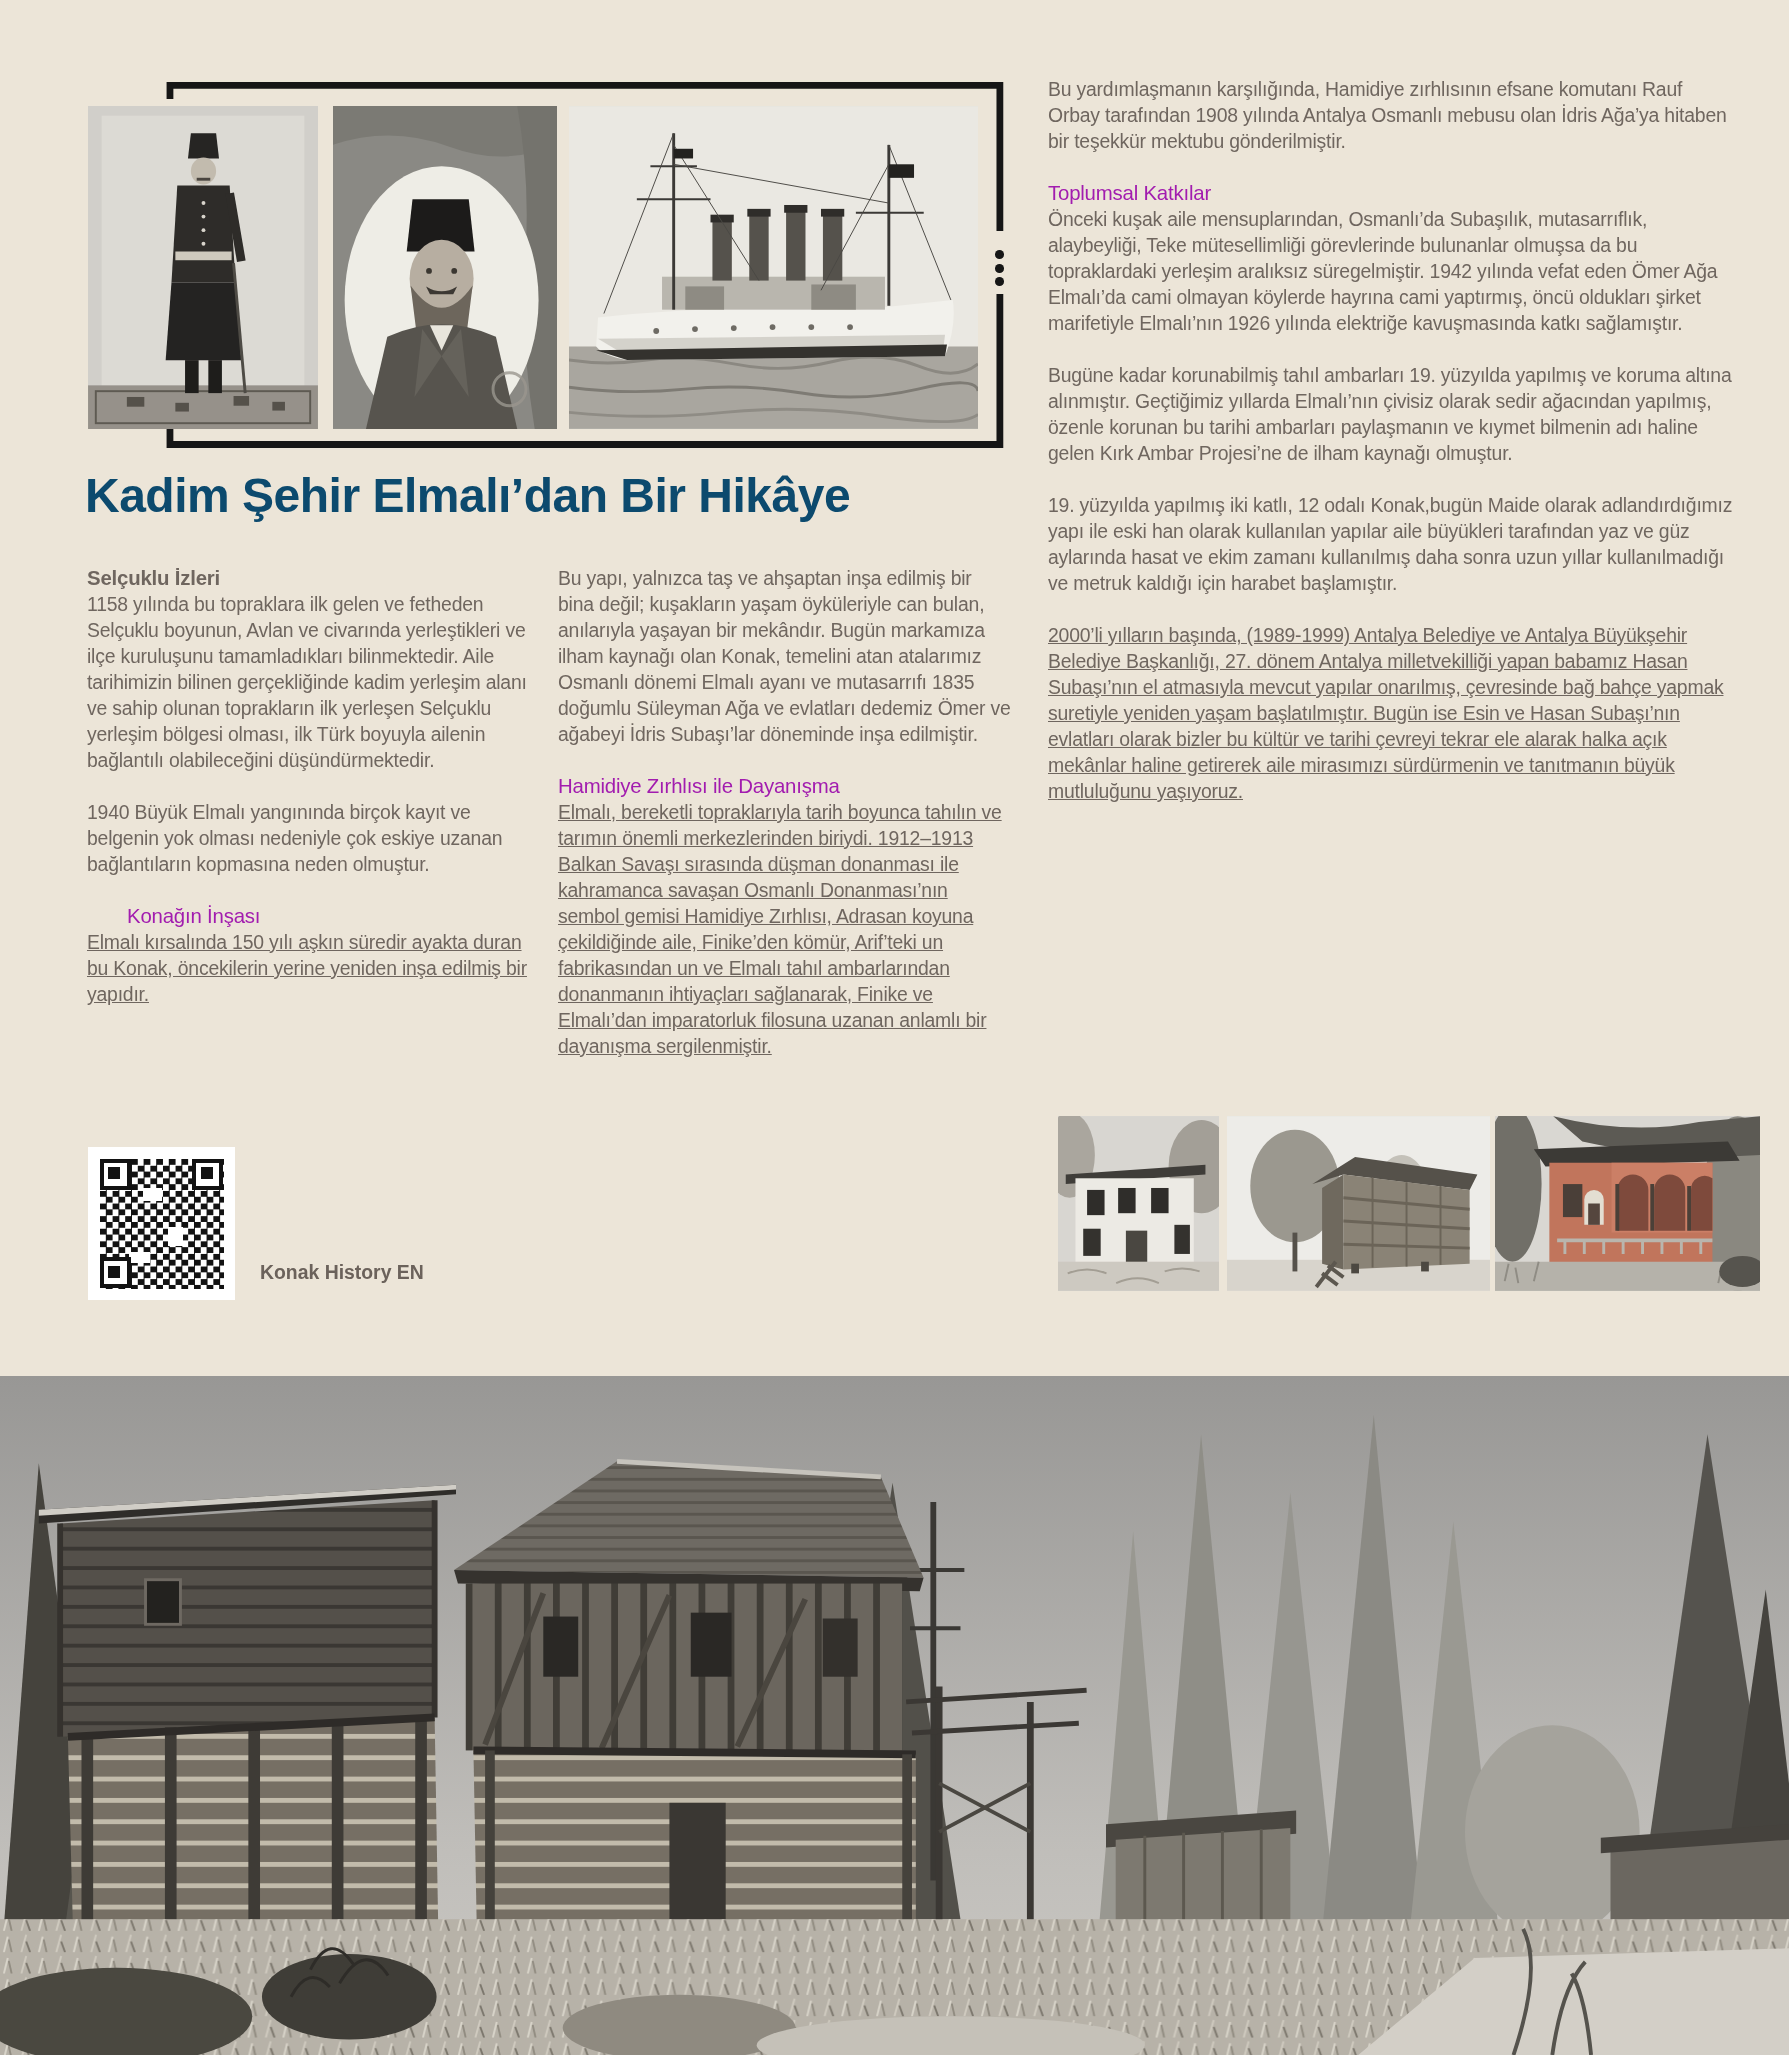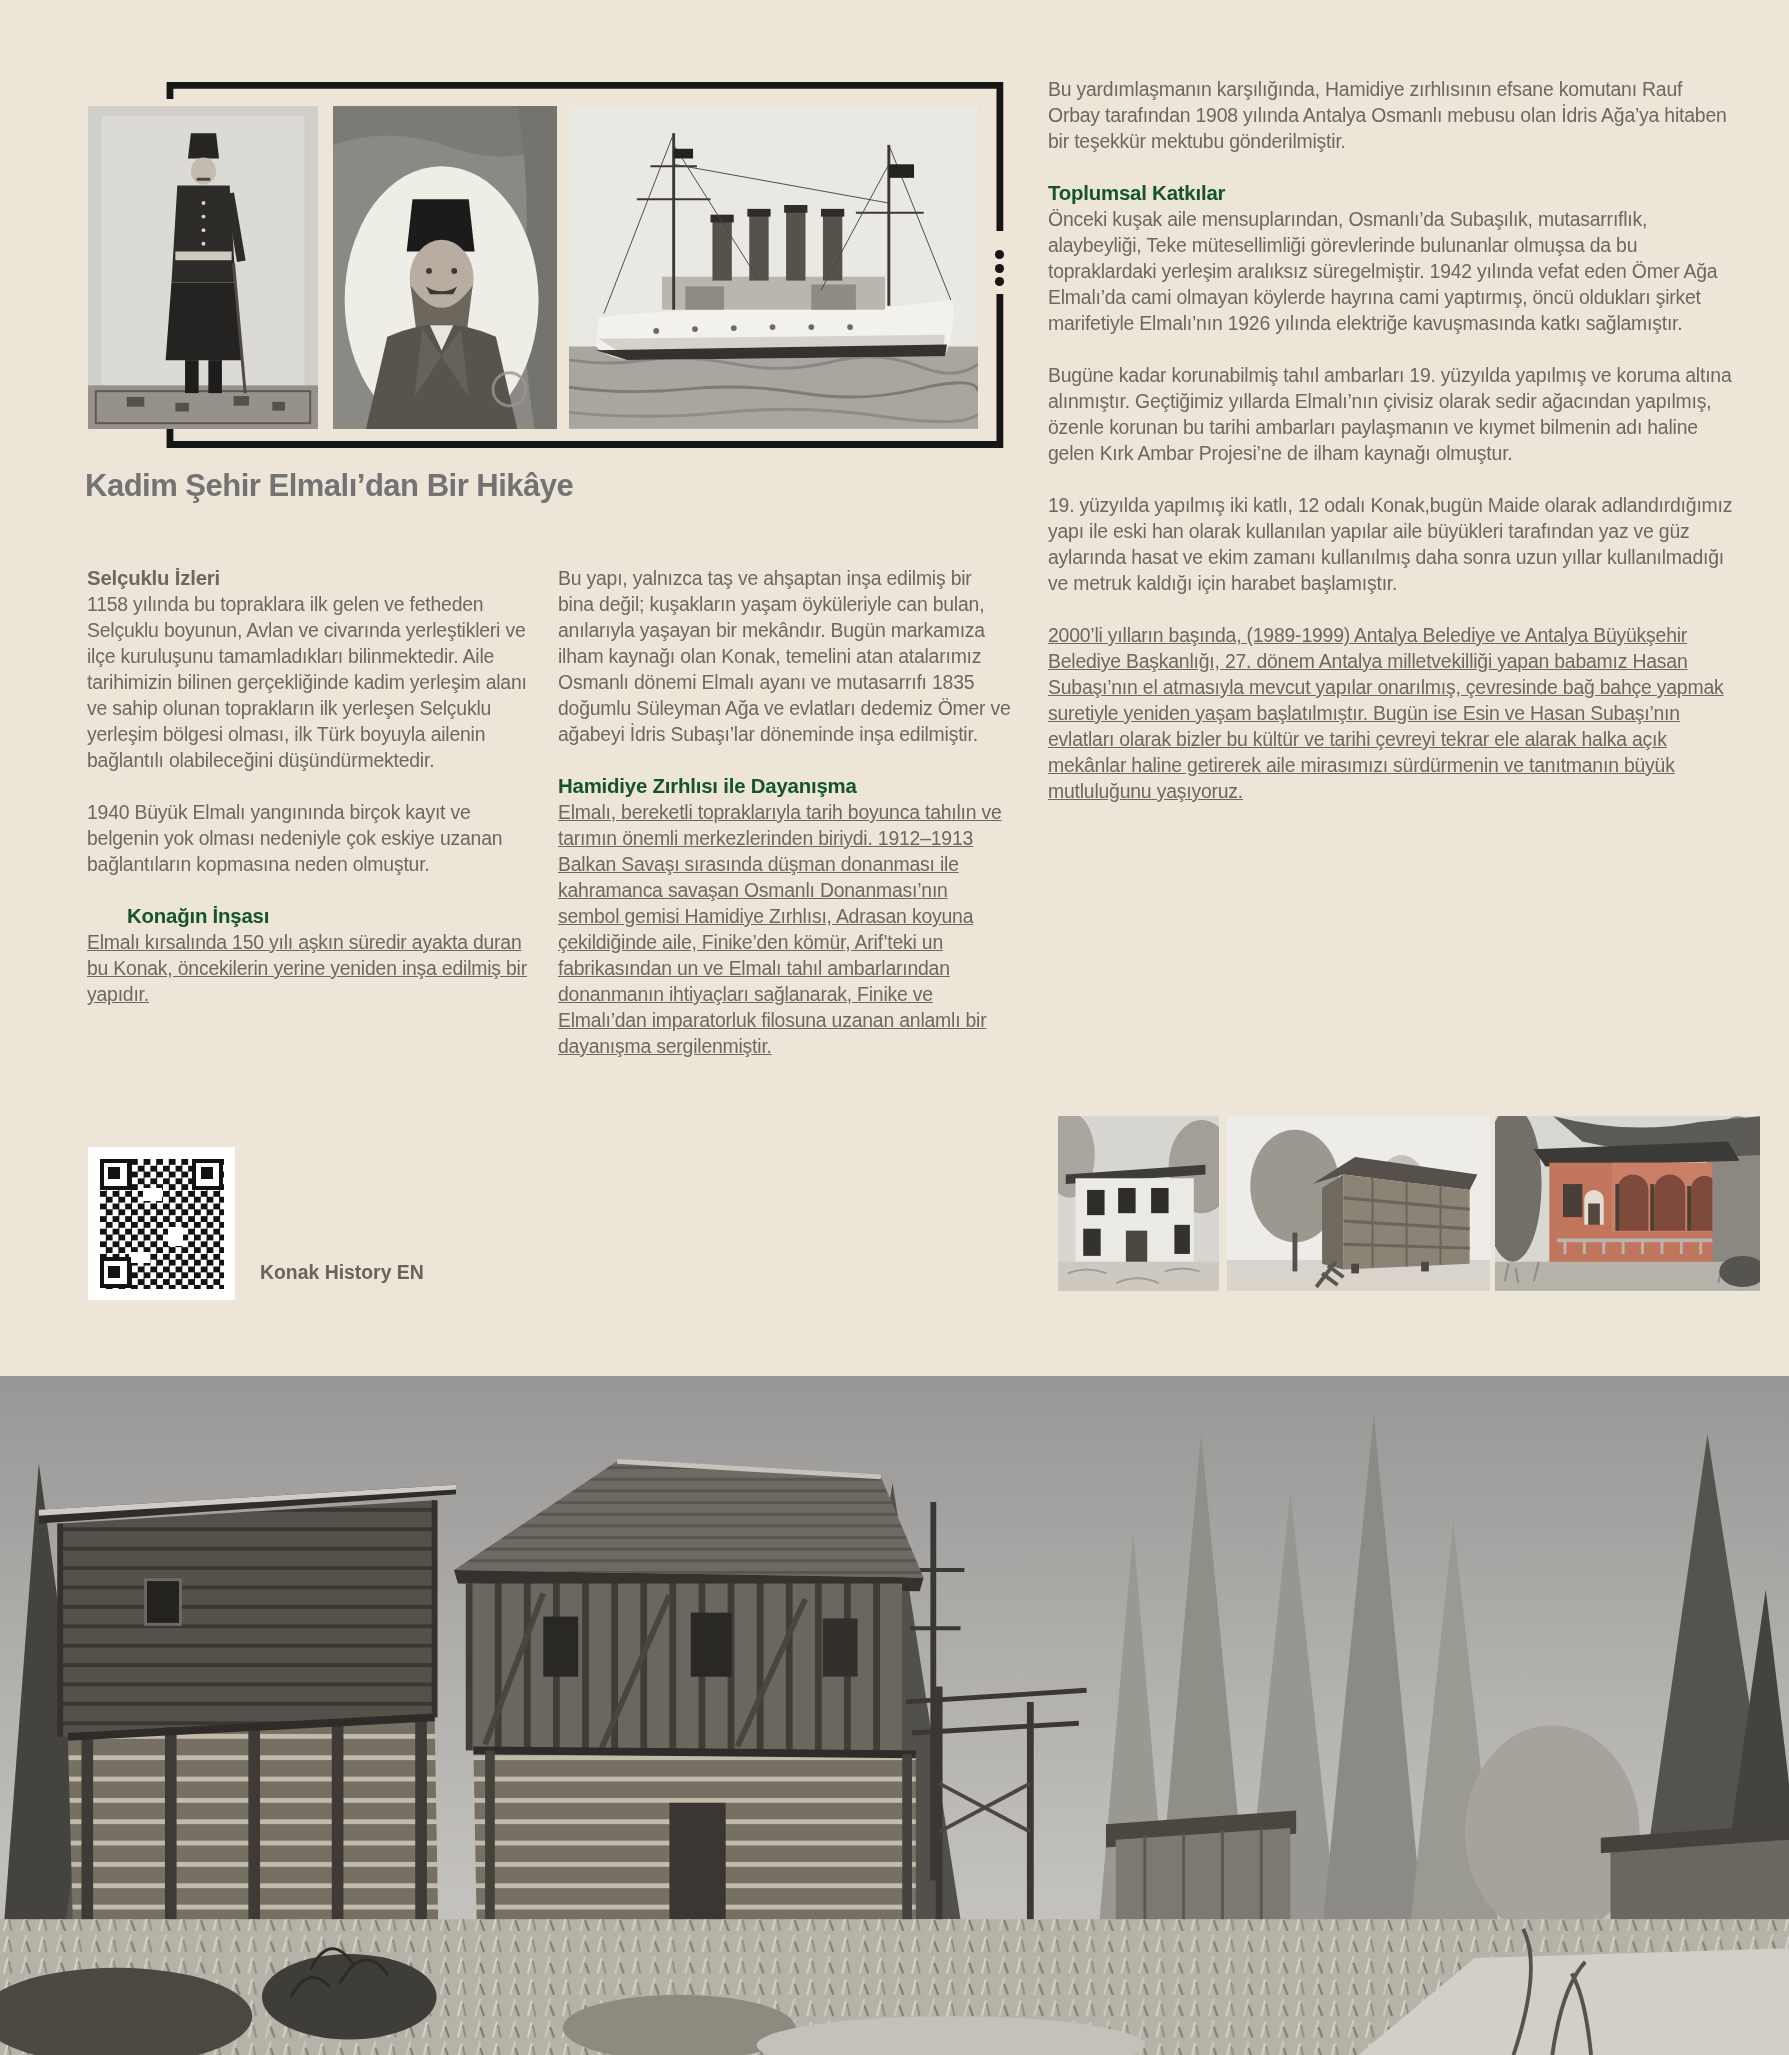--- a/index.html
+++ b/index.html
@@ -3,27 +3,27 @@
 <meta charset="utf-8">
 <style>
   html,body{margin:0;padding:0;background:#ece5d8;}
   .page{position:relative;width:1789px;height:2055px;background:#ece5d8;
         font-family:"Liberation Sans",sans-serif;overflow:hidden;}
   
   .frame-svg{position:absolute;left:136px;top:58px;}
   .gphoto{position:absolute;top:106px;height:323px;overflow:hidden;background:#d8d6d1;}
   .gphoto svg{display:block;}
   
-  .title{position:absolute;left:85px;top:468px;margin:0;font-size:31px;line-height:1.15;
-         font-weight:700;color:#737373;letter-spacing:-0.5px;}
+  .title{position:absolute;left:85px;top:468px;margin:0;font-size:48px;line-height:1.15;
+         font-weight:700;color:#0c4a6e;letter-spacing:-0.5px;}
   
   .col{position:absolute;color:#6f665f;font-size:19.4px;line-height:26px;letter-spacing:-0.2px;}
   .col p{margin:0 0 26px 0;}
   .col p:last-child{margin-bottom:0;text-decoration:underline;}
-  .colhead{margin:0;font-size:20.4px;line-height:26px;font-weight:700;color:#14532d;}
+  .colhead{margin:0;font-size:20.4px;line-height:26px;font-weight:400;color:#a21caf;}
   .mt{margin-top:13.6px;margin-left:40px;}
   .col1{left:87px;top:565px;width:442px;}
   .col2{left:558px;top:565px;width:454px;}
   .col3{left:1048px;top:76px;width:689px;}
   
   .qr-box{position:absolute;left:88px;top:1147px;width:147px;height:153px;background:#ffffff;}
   .qr-pattern{position:absolute;left:11.6px;top:11.6px;width:124px;height:130px;
       background:
         conic-gradient(#121212 90deg,#ffffff 90deg 180deg,#121212 180deg 270deg,#ffffff 270deg);
       background-size:12.6px 12.6px;}

